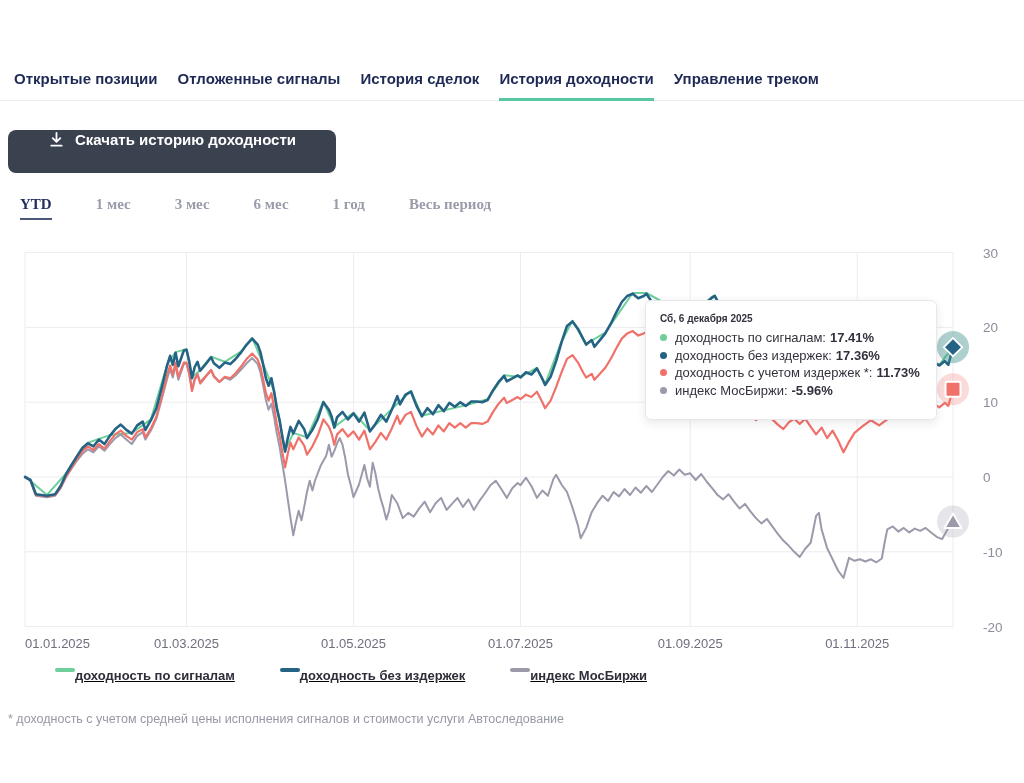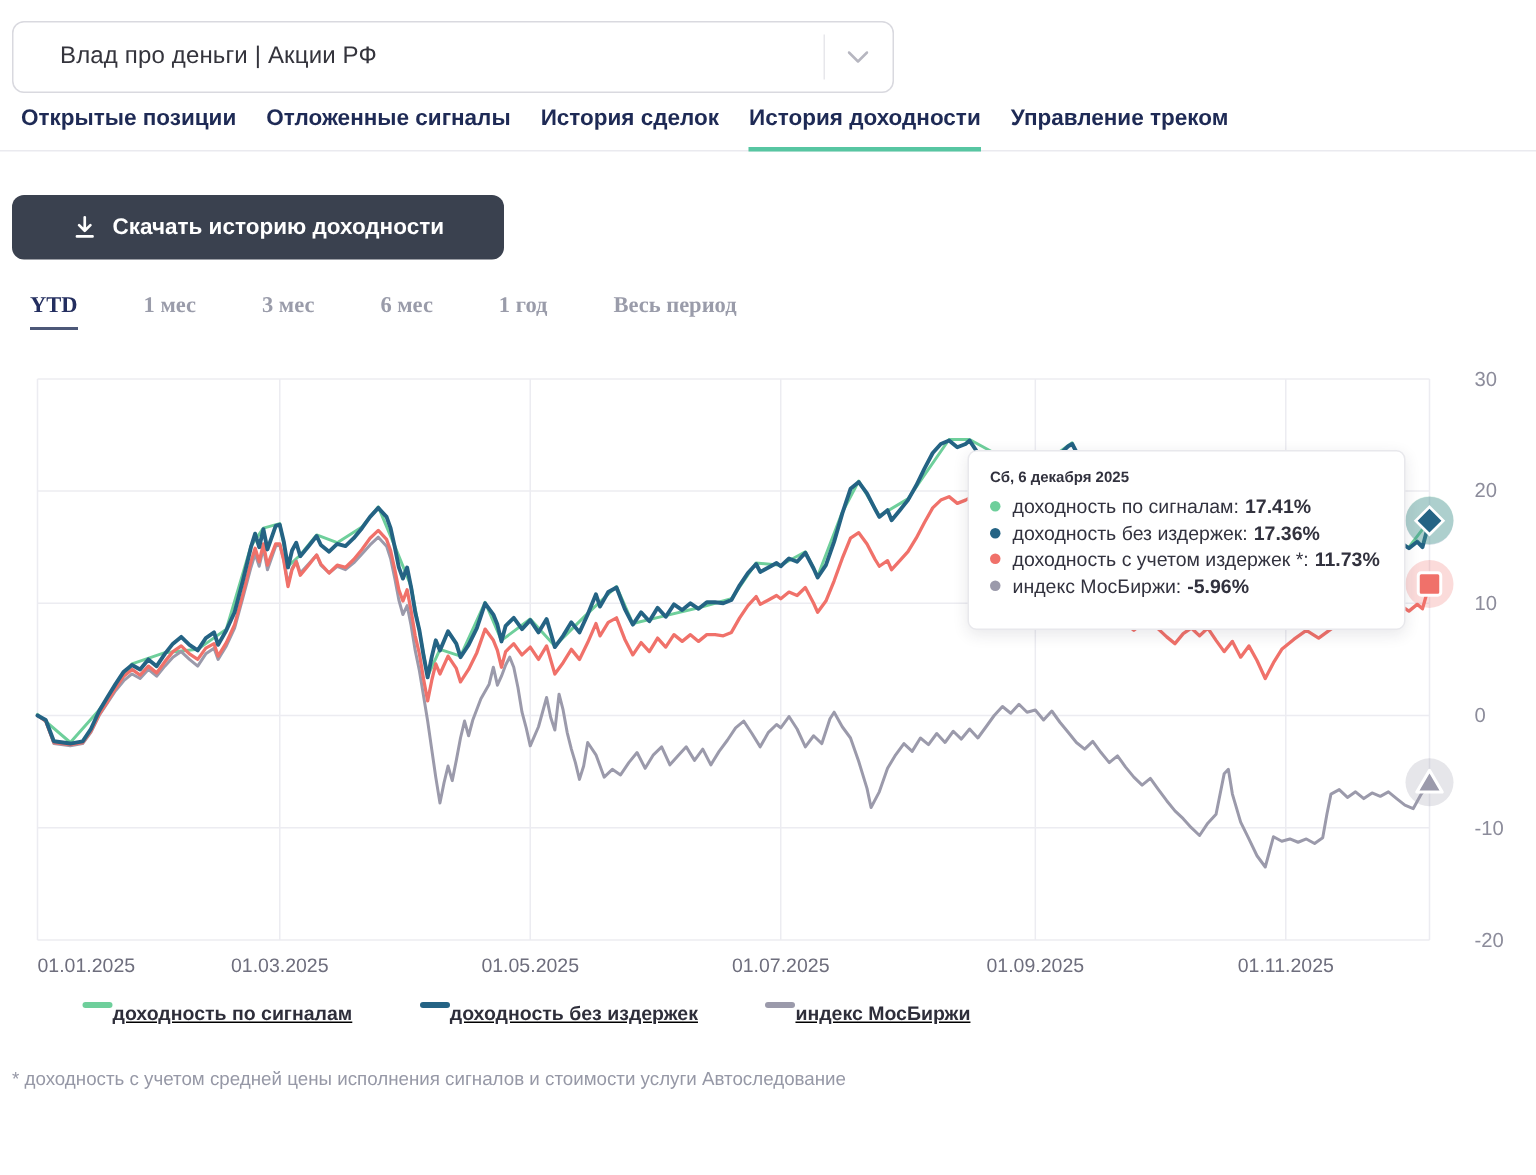--- a/index.html
+++ b/index.html
@@ -13,21 +13,21 @@
 
   
   .tabs{position:absolute;left:0;top:70px;width:1024px;display:flex;gap:20px;padding-left:14px;
     border-bottom:1px solid #eaeaef;box-sizing:border-box;}
   .tab{font-size:15px;font-weight:bold;color:#1e2a55;padding-bottom:11px;border-bottom:3px solid transparent;
     margin-bottom:-1px;cursor:pointer;white-space:nowrap;}
   .tab.active{border-bottom-color:#57c6a2;}
 
   
   .dl-btn{position:absolute;left:8px;top:130px;width:328px;height:43px;background:#3a414f;border:none;
-    border-radius:8px;color:#fff;font-size:15px;font-weight:bold;display:flex;align-items:center;
+    border-radius:8px;color:#fff;font-size:15px;font-weight:bold;display:flex;
     justify-content:center;gap:10px;cursor:pointer;font-family:inherit;}
 
   
   .periods{position:absolute;left:20px;top:196px;display:flex;gap:44px;align-items:flex-start;font-family:Liberation Serif, serif;}
   .period{font-size:15px;font-weight:bold;color:#9a9caa;cursor:pointer;padding-bottom:5px;border-bottom:2px solid transparent;}
   .period.active{color:#232e5f;border-bottom-color:#4d5878;}
 
   
   .chart{position:absolute;left:0;top:245px;width:1024px;height:415px;}
   #plot{position:absolute;left:0;top:0;}
@@ -50,27 +50,20 @@
   .leg-item{display:flex;cursor:pointer;text-decoration:underline;}
   .leg-swatch{width:20px;height:4px;border-radius:2px;}
   .leg-label{font-size:13px;font-weight:bold;color:#2e2e3a;}
   .footnote{position:absolute;left:8px;top:712px;font-size:12.5px;color:#9698a6;}
 </style>
 </head>
 <body>
 
 <div class="page">
 
-  <div class="select">
-    <span class="select-label">Влад про деньги | Акции РФ</span>
-    <span class="select-divider"></span>
-    <svg width="14" height="9" viewBox="0 0 14 9">
-      <path d="M1 1l6 6 6-6" fill="none" stroke="#b6b6c0" stroke-width="1.7" stroke-linecap="round" stroke-linejoin="round"></path>
-    </svg>
-  </div>
 
   <div class="tabs" id="tabs">
       <div class="tab">Открытые позиции</div>
       <div class="tab">Отложенные сигналы</div>
       <div class="tab">История сделок</div>
       <div class="tab active">История доходности</div>
       <div class="tab">Управление треком</div>
     </div>
 
   <button class="dl-btn">

